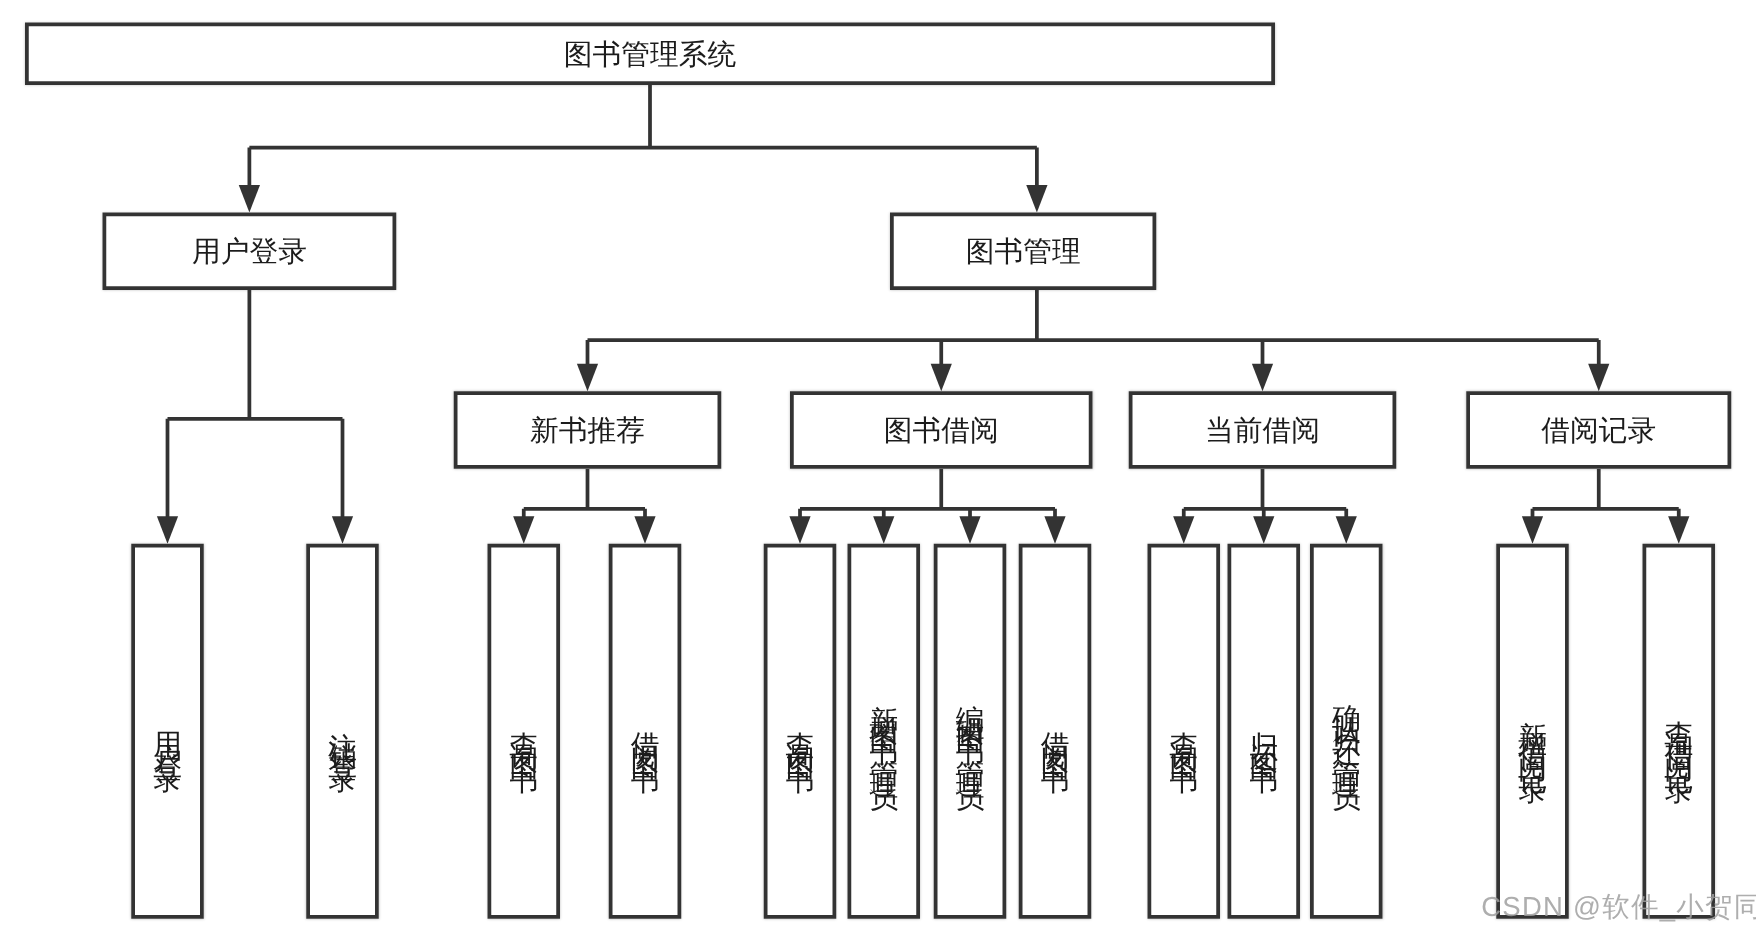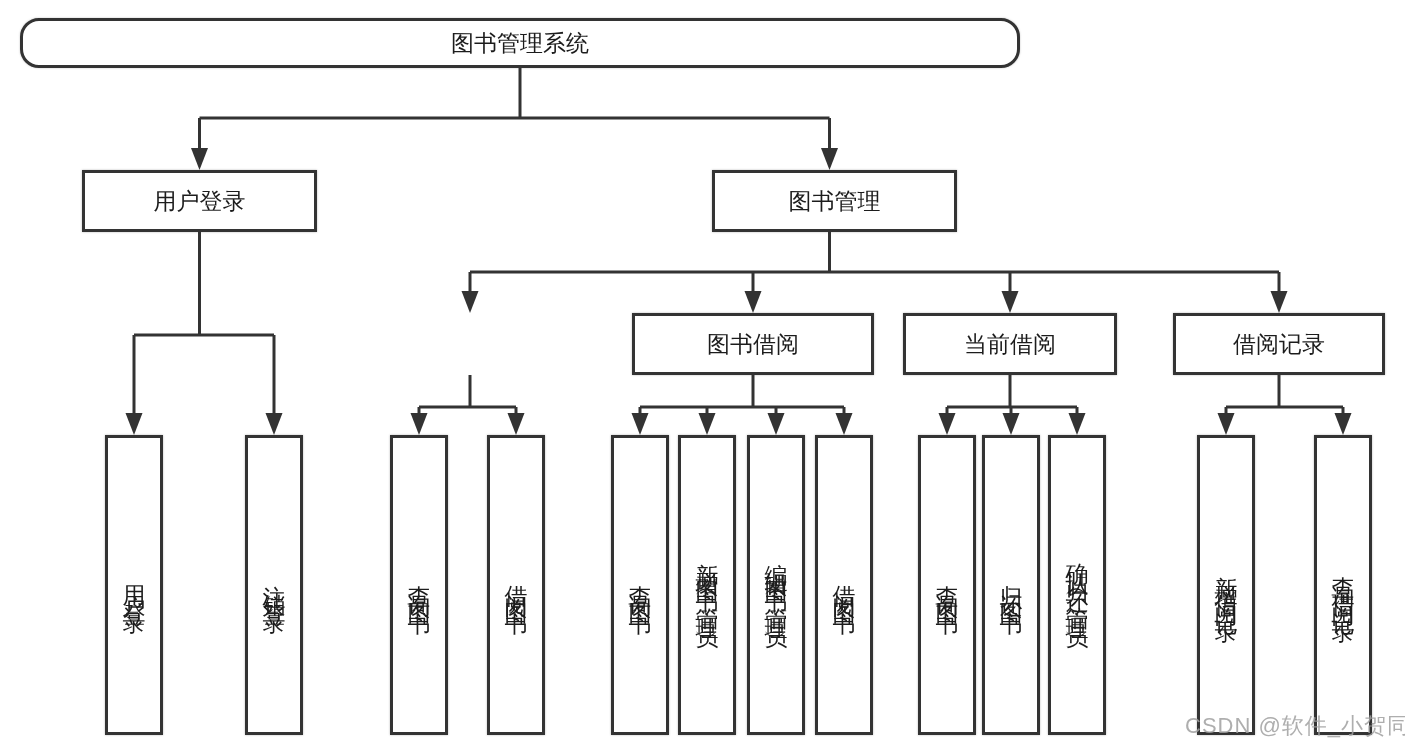--- a/index.html
+++ b/index.html
@@ -30,23 +30,23 @@
   }
   .leaf span{
     writing-mode:vertical-rl;
     text-orientation:mixed;
     letter-spacing:9px;
     font-size:23px;
     color:var(--text);
     white-space:nowrap;
   }
   
-  .n-root{left:20px;top:18px;width:1000px;height:50px;border-radius:19px;}
+  .n-root{left:20px;top:18px;width:1000px;height:50px;}
   .n-user-login-branch{left:82px;top:170px;width:235px;height:62px;}
-  .n-book-mgmt-branch{left:712px;top:170px;width:245px;height:62px;}
+  .n-book-mgmt-branch{left:712px;top:170px;width:213px;height:62px;}
   .n-new-book-rec{left:363px;top:313px;width:214px;height:62px;}
   .n-book-borrow{left:632px;top:313px;width:242px;height:62px;}
   .n-current-borrow{left:903px;top:313px;width:214px;height:62px;}
   .n-borrow-records{left:1173px;top:313px;width:212px;height:62px;}
   .leaf{top:435px;width:58px;height:300px;}
   .l1{left:105px;}  .l2{left:245px;}
   .l3{left:390px;}  .l4{left:487px;}
   .l5{left:611px;}  .l6{left:678px;}  .l7{left:747px;}  .l8{left:815px;}
   .l9{left:918px;}  .l10{left:982px;} .l11{left:1048px;}
   .l12{left:1197px;}.l13{left:1314px;}
@@ -130,20 +130,21 @@
       <polygon points="1217.5,413 1234.5,413 1226,435"></polygon>
       <polygon points="1334.5,413 1351.5,413 1343,435"></polygon>
     </g>
   </svg>
 
   <div class="node n-root">图书管理系统</div>
 
   <div class="node n-user-login-branch">用户登录</div>
   <div class="node n-book-mgmt-branch">图书管理</div>
 
+  <div class="node n-new-book-rec">新书推荐</div>
   <div class="node n-current-borrow">当前借阅</div>
   <div class="node n-book-borrow">图书借阅</div>
   <div class="node n-borrow-records">借阅记录</div>
 
   <div class="node leaf l1">
     <span>用户登录</span>
   </div>
   <div class="node leaf l2">
     <span>注销登录</span>
   </div>

